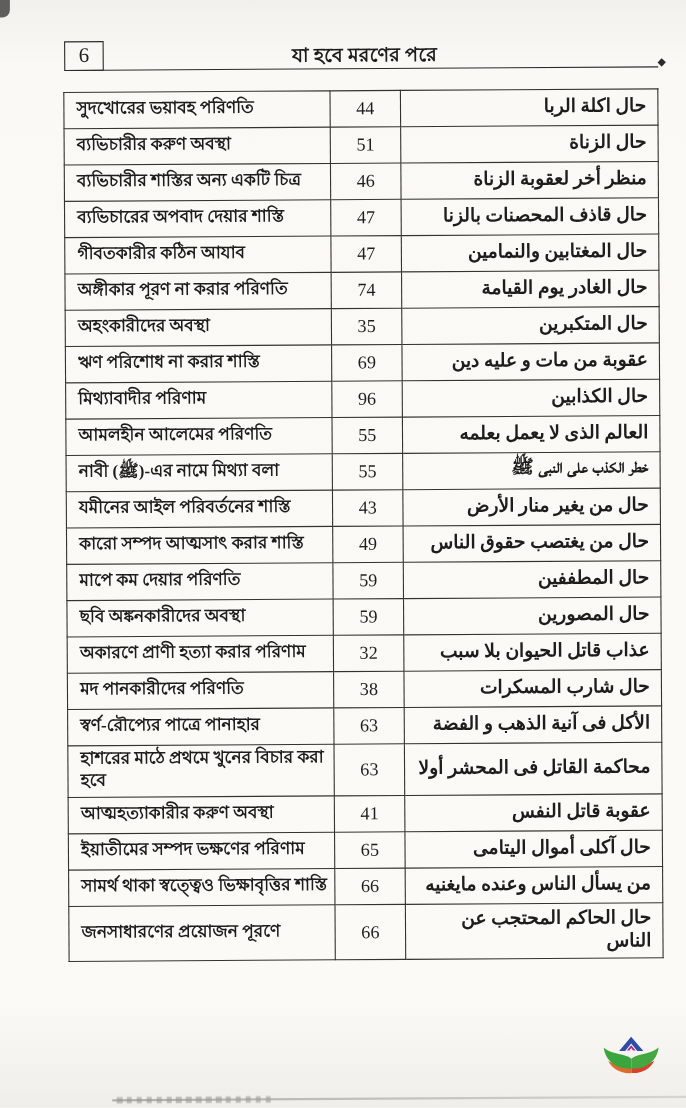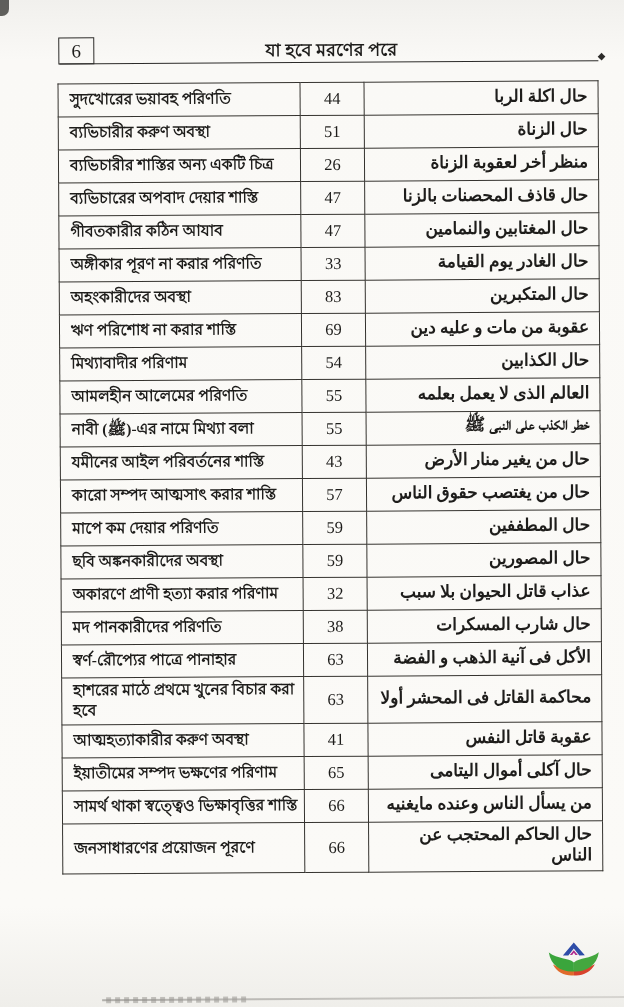--- a/index.html
+++ b/index.html
@@ -72,57 +72,57 @@
   </tr>
 
   <tr>
     <td class="bn">ব্যভিচারীর করুণ অবস্থা</td>
     <td class="pg">51</td>
     <td class="ar">حال الزناة</td>
   </tr>
 
   <tr>
     <td class="bn">ব্যভিচারীর শাস্তির অন্য একটি চিত্র</td>
-    <td class="pg">26</td>
+    <td class="pg">46</td>
     <td class="ar">منظر أخر لعقوبة الزناة</td>
   </tr>
 
   <tr>
     <td class="bn">ব্যভিচারের অপবাদ দেয়ার শাস্তি</td>
     <td class="pg">47</td>
     <td class="ar">حال قاذف المحصنات بالزنا</td>
   </tr>
 
   <tr>
     <td class="bn">গীবতকারীর কঠিন আযাব</td>
     <td class="pg">47</td>
     <td class="ar">حال المغتابين والنمامين</td>
   </tr>
 
   <tr>
     <td class="bn">অঙ্গীকার পূরণ না করার পরিণতি</td>
-    <td class="pg">33</td>
+    <td class="pg">74</td>
     <td class="ar">حال الغادر يوم القيامة</td>
   </tr>
 
   <tr>
     <td class="bn">অহংকারীদের অবস্থা</td>
-    <td class="pg">83</td>
+    <td class="pg">35</td>
     <td class="ar">حال المتكبرين</td>
   </tr>
 
   <tr>
     <td class="bn">ঋণ পরিশোধ না করার শাস্তি</td>
     <td class="pg">69</td>
     <td class="ar">عقوبة من مات و عليه دين</td>
   </tr>
 
   <tr>
     <td class="bn">মিথ্যাবাদীর পরিণাম</td>
-    <td class="pg">54</td>
+    <td class="pg">96</td>
     <td class="ar">حال الكذابين</td>
   </tr>
 
   <tr>
     <td class="bn">আমলহীন আলেমের পরিণতি</td>
     <td class="pg">55</td>
     <td class="ar">العالم الذى لا يعمل بعلمه</td>
   </tr>
 
   <tr>
@@ -132,21 +132,21 @@
   </tr>
 
   <tr>
     <td class="bn">যমীনের আইল পরিবর্তনের শাস্তি</td>
     <td class="pg">43</td>
     <td class="ar">حال من يغير منار الأرض</td>
   </tr>
 
   <tr>
     <td class="bn">কারো সম্পদ আত্মসাৎ করার শাস্তি</td>
-    <td class="pg">57</td>
+    <td class="pg">49</td>
     <td class="ar">حال من يغتصب حقوق الناس</td>
   </tr>
 
   <tr>
     <td class="bn">মাপে কম দেয়ার পরিণতি</td>
     <td class="pg">59</td>
     <td class="ar">حال المطففين</td>
   </tr>
 
   <tr>

